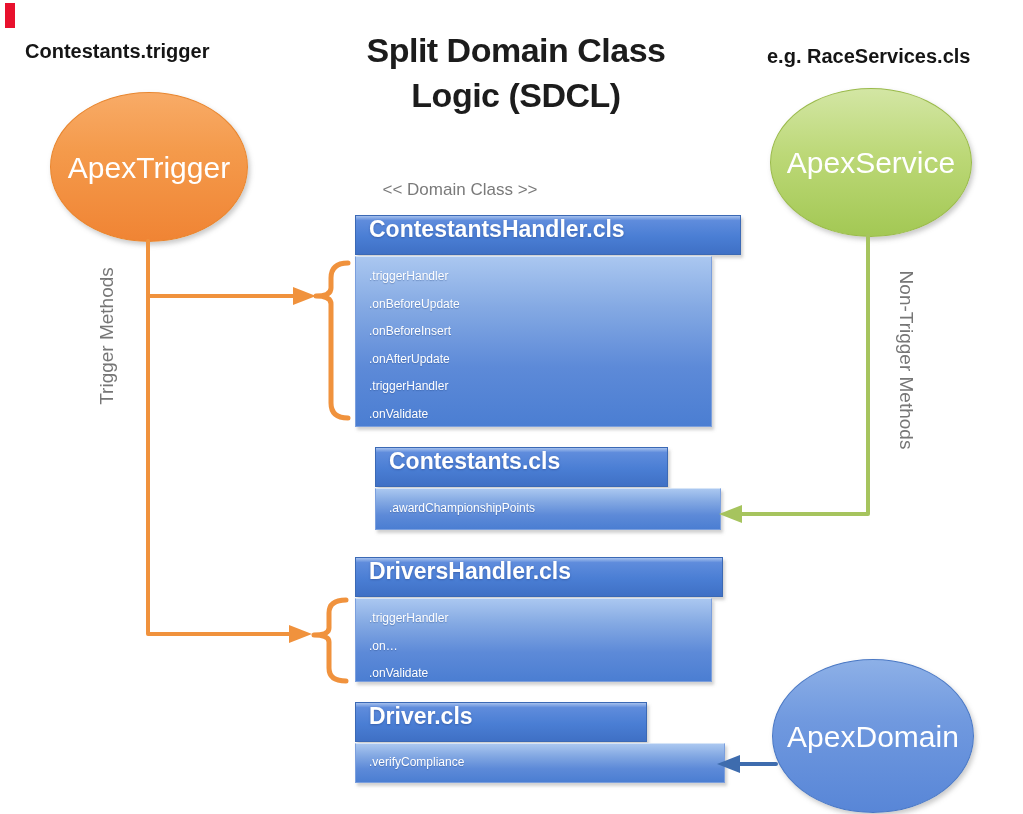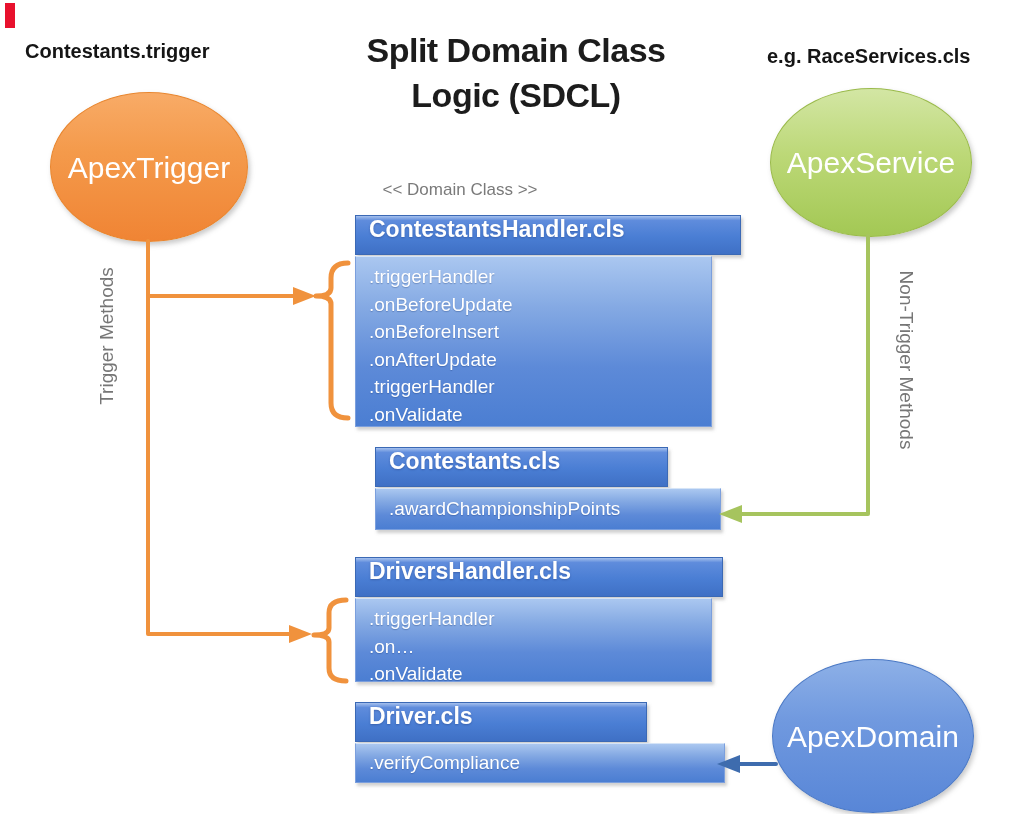--- a/index.html
+++ b/index.html
@@ -53,21 +53,21 @@
     display:flex;box-sizing:border-box;
     padding-left:13px;
     color:#fff;font-size:23px;font-weight:700;
     text-shadow:0 1px 2px rgba(40,70,140,0.5);
   }
   .cls-body{
     background:linear-gradient(180deg,#aac7f0 0%,#84a9e3 30%,#5d8ad8 65%,#4b7ed2 100%);
     border:1px solid #7b9fdd;border-top:1px solid #d5e4f7;
     box-shadow:2px 3px 3px rgba(120,120,120,0.35);
     box-sizing:border-box;
-    color:#fff;font-size:19px;
+    color:#fff;font-size:12px;
     padding:6px 12px 0 13px;
     text-shadow:0 1px 1px rgba(30,60,120,0.35);
   }
   .method-row{line-height:27.5px;white-space:nowrap;}
   .cls-body.single{display:flex;align-items:center;padding-top:0;}
 
   
   #connectors{left:0;top:0;pointer-events:none;}
   .stroke-orange{stroke:#f0923d;fill:none;stroke-width:4;stroke-linejoin:round;stroke-linecap:round;}
   .fill-orange{fill:#f0923d;stroke:none;}

